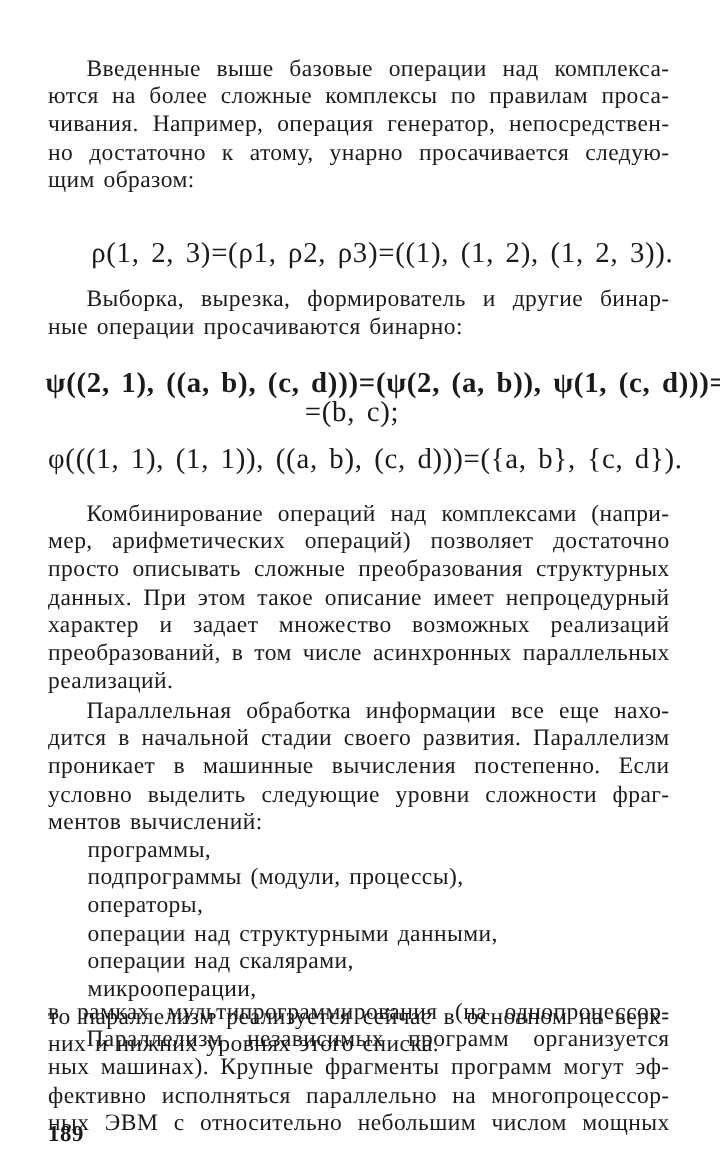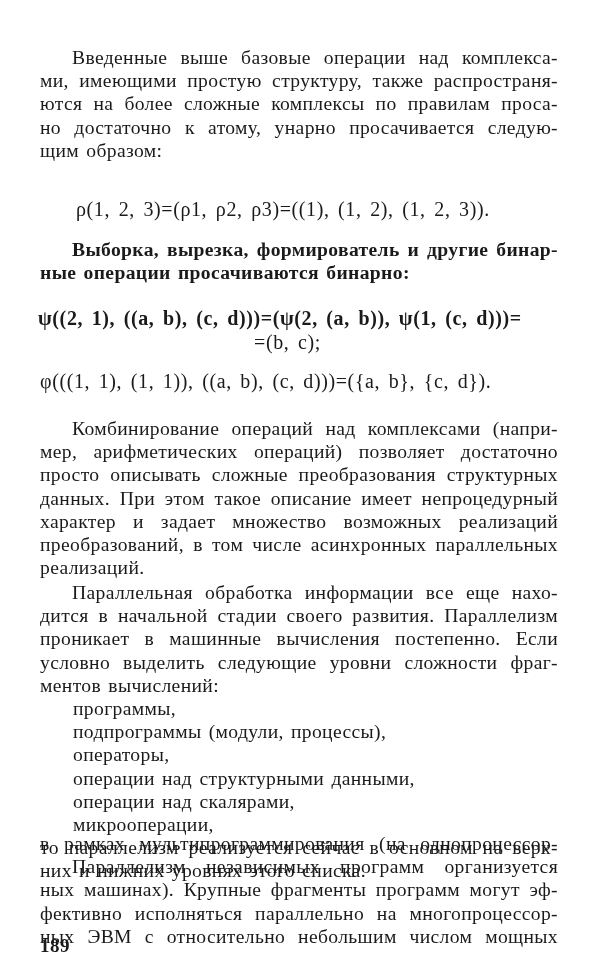--- a/index.html
+++ b/index.html
@@ -21,47 +21,47 @@
     letter-spacing: 0.35px;
     word-spacing: 2px;
   }
   .line { display: block; white-space: nowrap; text-align: justify; text-align-last: justify; }
   .line.last { text-align-last: left; }
   .line.indent { padding-left: 32px; }
   .list-line { display: block; white-space: nowrap; padding-left: 33px; text-align-last: left; }
   .formula {
     position: absolute;
     white-space: nowrap;
-    font-size: 20px;
+    font-size: 24px;
     letter-spacing: 0.6px;
     word-spacing: 3px;
   }
   .page-number {
     position: absolute;
     left: 40px; top: 935px;
     font-size: 19px; font-weight: bold;
     letter-spacing: 0.5px;
   }
 </style>
 </head>
 <body>
 
 <div class="page">
 
   <div class="text" style="top:46px;">
     <span class="line indent">Введенные выше базовые операции над комплекса-</span>
-    <span class="line">ми, имеющими простую структуру, также распространя-</span>
     <span class="line">ются на более сложные комплексы по правилам проса-</span>
+    <span class="line">чивания. Например, операция генератор, непосредствен-</span>
     <span class="line">но достаточно к атому, унарно просачивается следую-</span>
     <span class="line last">щим образом:</span>
   </div>
 
   <div class="formula" style="left:76px; top:198px;">ρ(1, 2, 3)=(ρ1, ρ2, ρ3)=((1), (1, 2), (1, 2, 3)).</div>
 
-  <div class="text" style="top:238px;font-weight:bold;">
+  <div class="text" style="top:238px;">
     <span class="line indent">Выборка, вырезка, формирователь и другие бинар-</span>
     <span class="line last">ные операции просачиваются бинарно:</span>
   </div>
 
   <div class="formula" style="left:38px; top:307px;font-weight:bold;">ψ((2, 1), ((a, b), (c, d)))=(ψ(2, (a, b)), ψ(1, (c, d)))=</div>
   <div class="formula" style="left:254px; top:331px;">=(b, c);</div>
 
   <div class="formula" style="left:40px; top:370px;">φ(((1, 1), (1, 1)), ((a, b), (c, d)))=({a, b}, {c, d}).</div>
 
   <div class="text" style="top:417px;">

